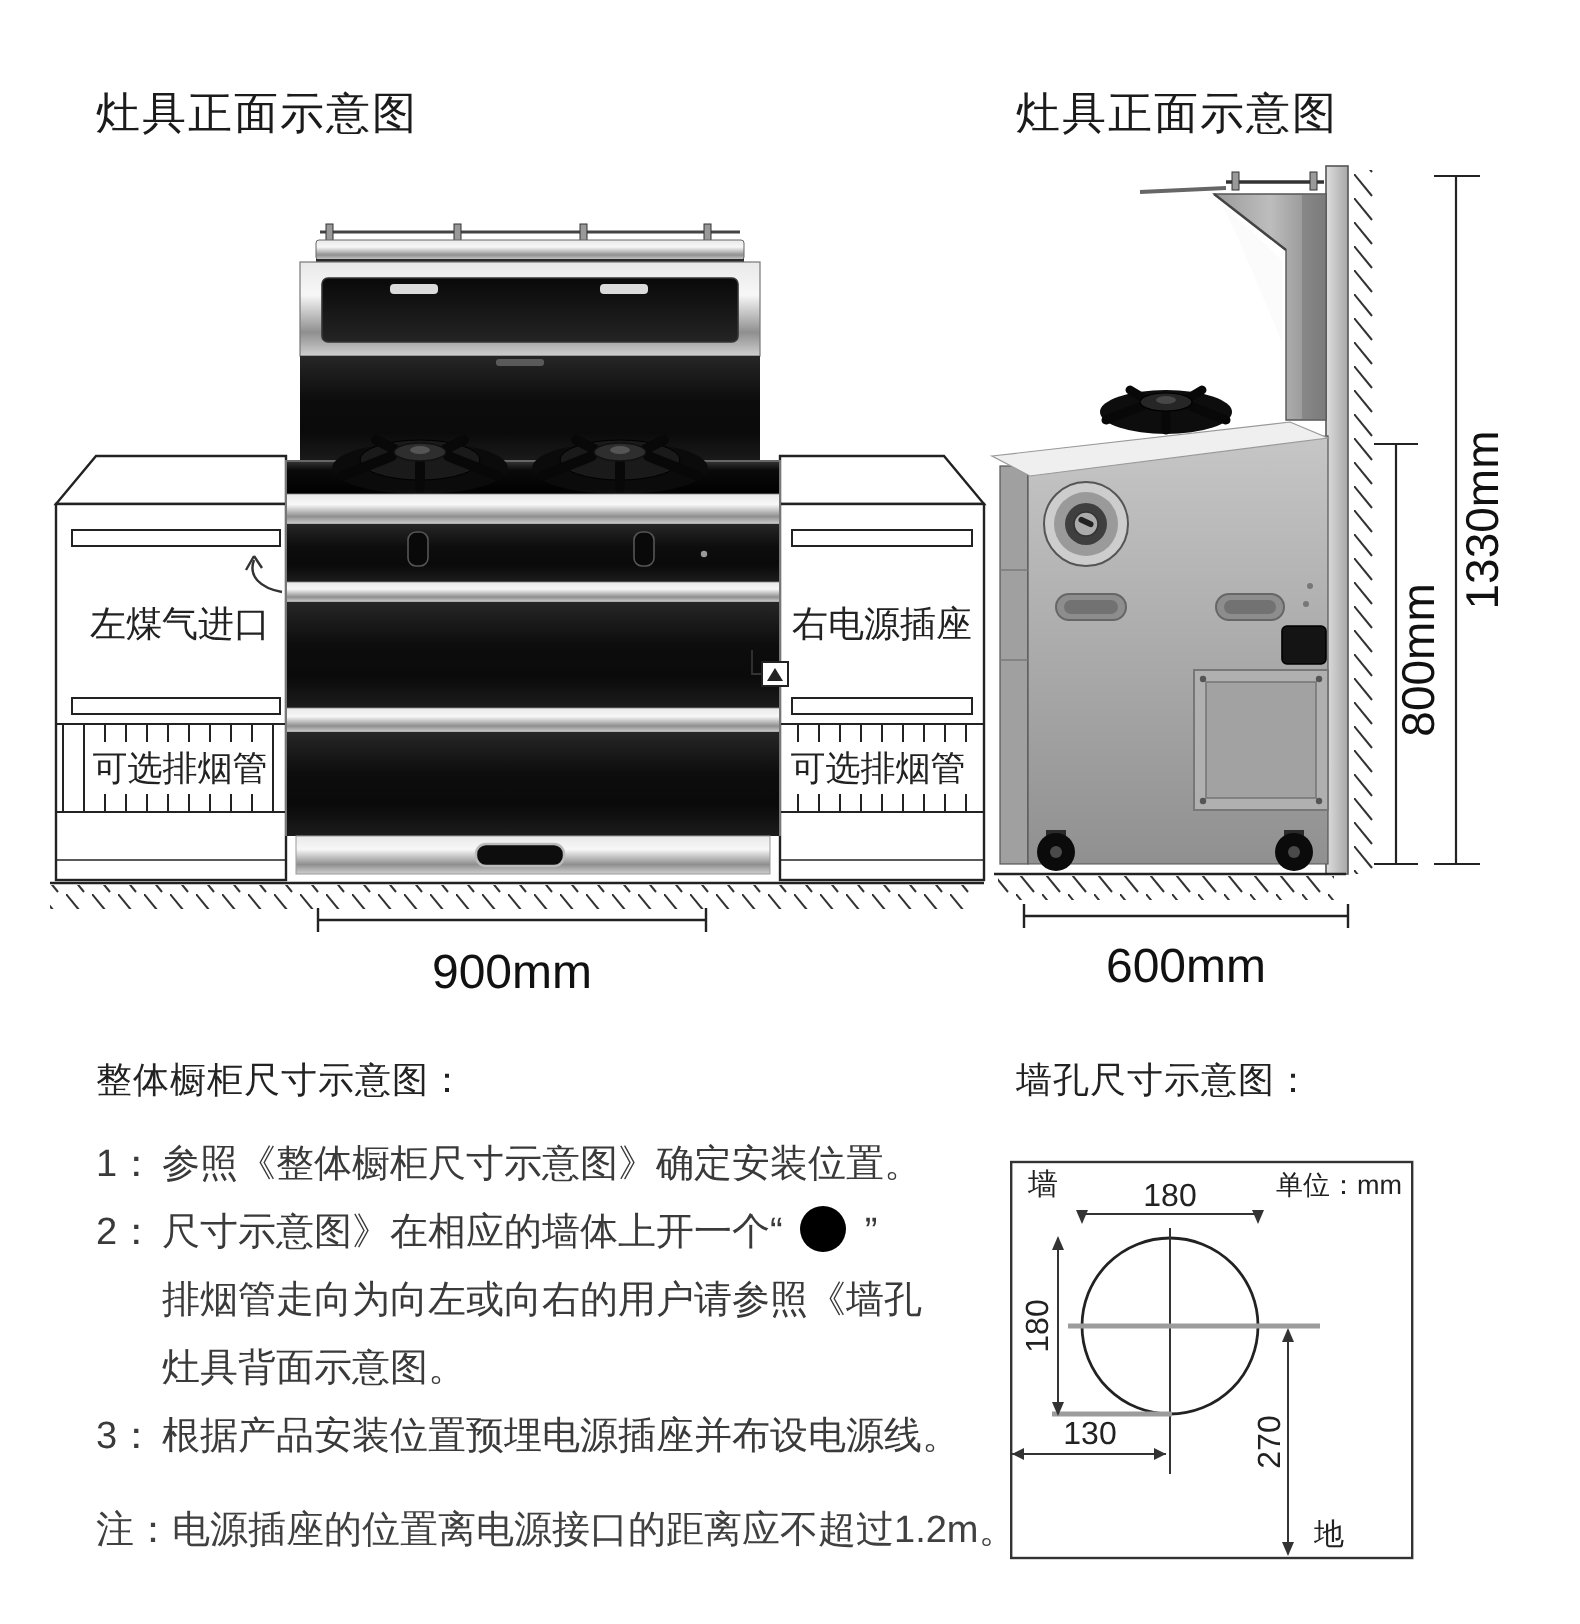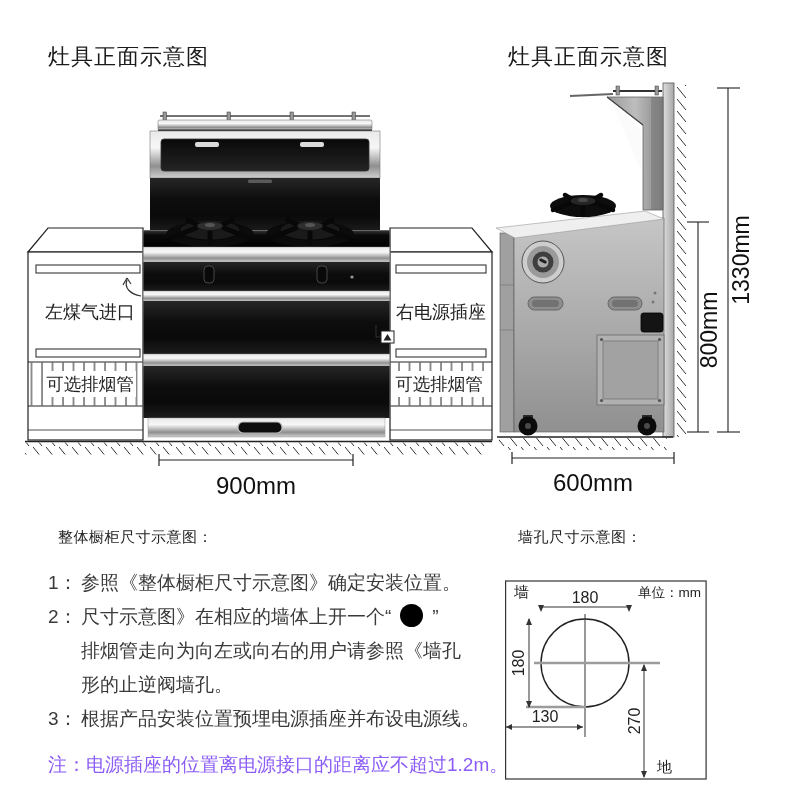--- a/index.html
+++ b/index.html
@@ -5,31 +5,31 @@
   html,body{margin:0;padding:0;background:#fff;}
   .page{position:relative;width:752px;height:812px;background:#ffffff;
         font-family:"Liberation Sans","DejaVu Sans",sans-serif;overflow:hidden;}
   .view-title{position:absolute;font-size:22px;color:#1b1b1b;letter-spacing:1px;}
   .front-title{left:48px;top:42px;}
   .back-title{left:508px;top:42px;}
   .svg-abs{position:absolute;}
   .front-svg{left:20px;top:75px;}
   .back-svg{left:495px;top:75px;}
   .hole-svg{left:505px;top:576px;}
-  .section-title{position:absolute;font-size:15px;color:#222;letter-spacing:0.5px;margin-left:10px;}
+  .section-title{position:absolute;font-size:18px;color:#222;letter-spacing:0.5px;}
   .left-sec-title{left:48px;top:528px;}
   .right-sec-title{left:508px;top:528px;}
   .steps{position:absolute;left:48px;top:566px;width:460px;font-size:19px;color:#3a3a3a;}
   .step{display:flex;line-height:34px;}
   .step-num{flex:0 0 33px;}
   .step-text{flex:1;}
   .line{display:block;}
   .hole-dot{display:inline-block;width:23px;height:23px;border-radius:50%;
             background:#000;vertical-align:-4px;margin:0 9px;}
-  .note{position:absolute;left:48px;top:752px;font-size:19px;color:#8b5cf6;}
+  .note{position:absolute;left:48px;top:752px;font-size:19px;color:#404040;}
   svg text{font-family:"Liberation Sans","DejaVu Sans",sans-serif;}
 </style>
 </head>
 <body>
 
 <div class="page">
 
   <div class="view-title front-title">灶具正面示意图</div>
   <div class="view-title back-title">灶具正面示意图</div>
 
@@ -281,21 +281,21 @@
   <div class="steps">
     <div class="step">
       <span class="step-num">1：</span>
       <span class="step-text">参照《整体橱柜尺寸示意图》确定安装位置。</span>
     </div>
     <div class="step">
       <span class="step-num">2：</span>
       <span class="step-text">
         <span class="line"><span>尺寸示意图》在相应的墙体上开一个“</span><span class="hole-dot"></span><span>”</span></span>
         <span class="line">排烟管走向为向左或向右的用户请参照《墙孔</span>
-        <span class="line">形的止逆阀墙孔。</span>
+        <span class="line">灶具背面示意图。</span>
       </span>
     </div>
     <div class="step">
       <span class="step-num">3：</span>
       <span class="step-text">根据产品安装位置预埋电源插座并布设电源线。</span>
     </div>
   </div>
 
   <div class="note">注：电源插座的位置离电源接口的距离应不超过1.2m。</div>
 

